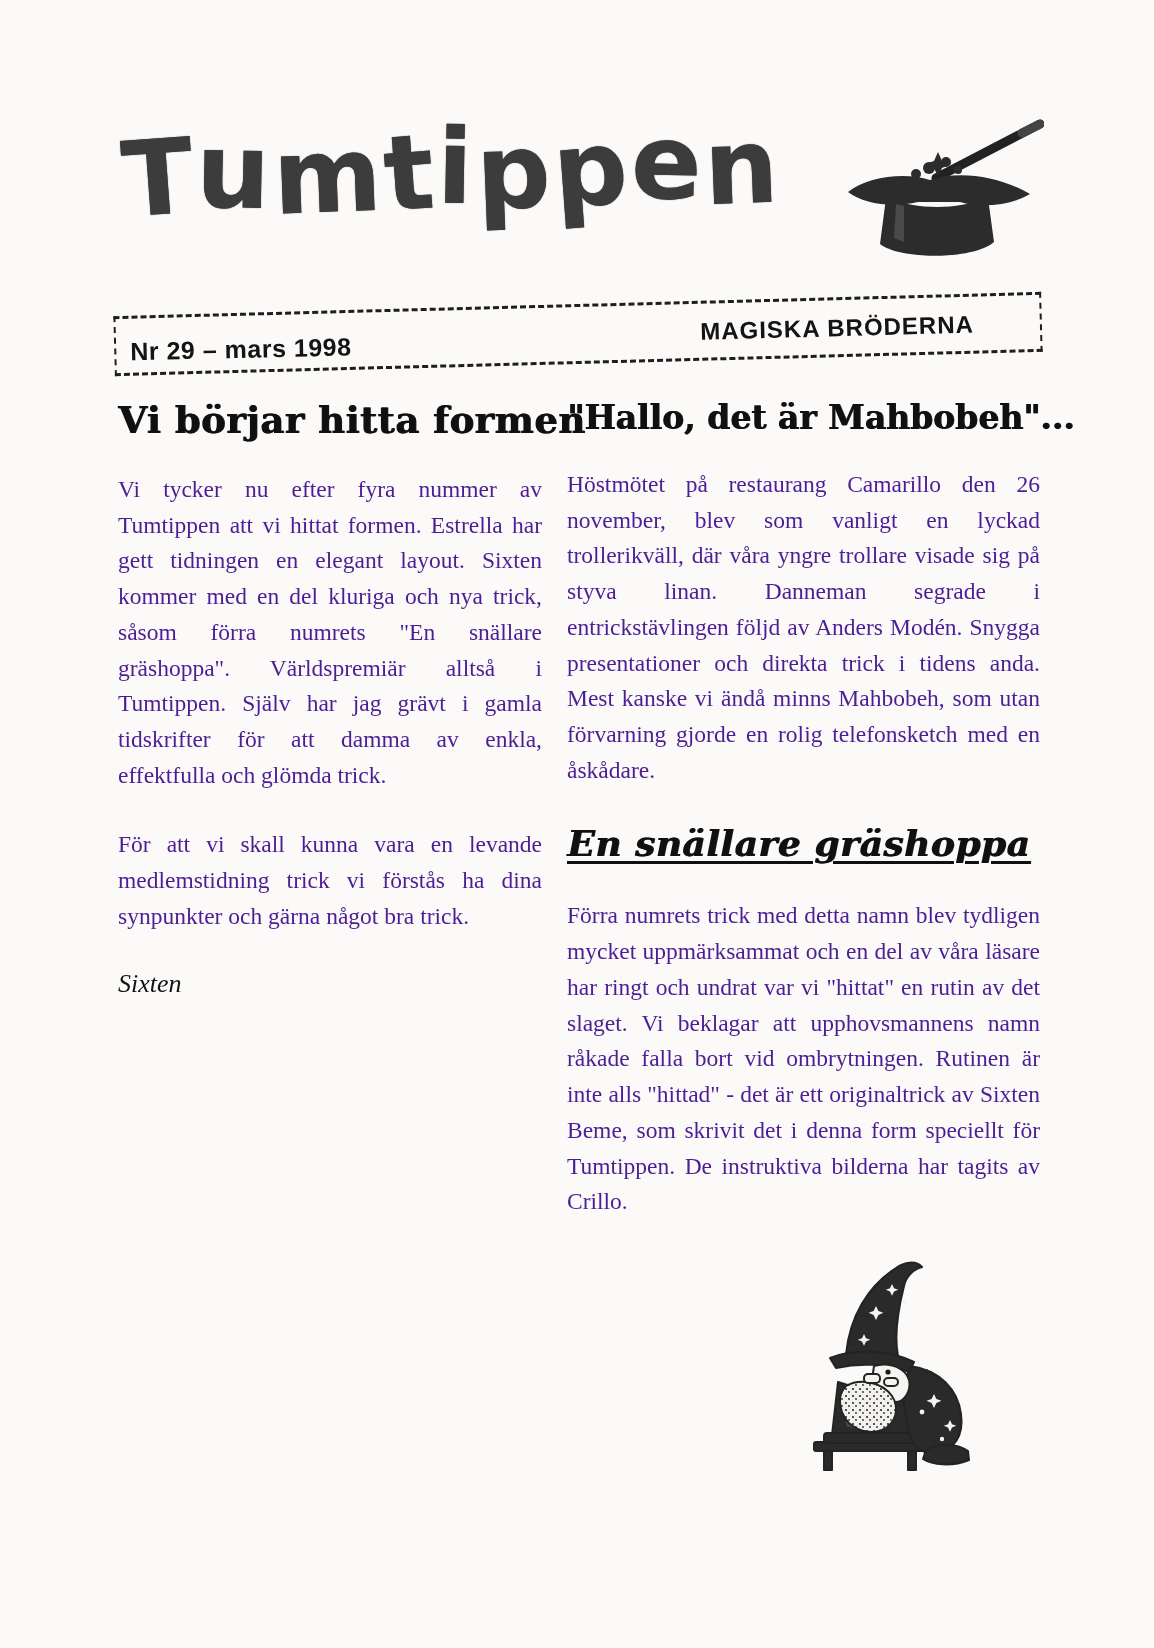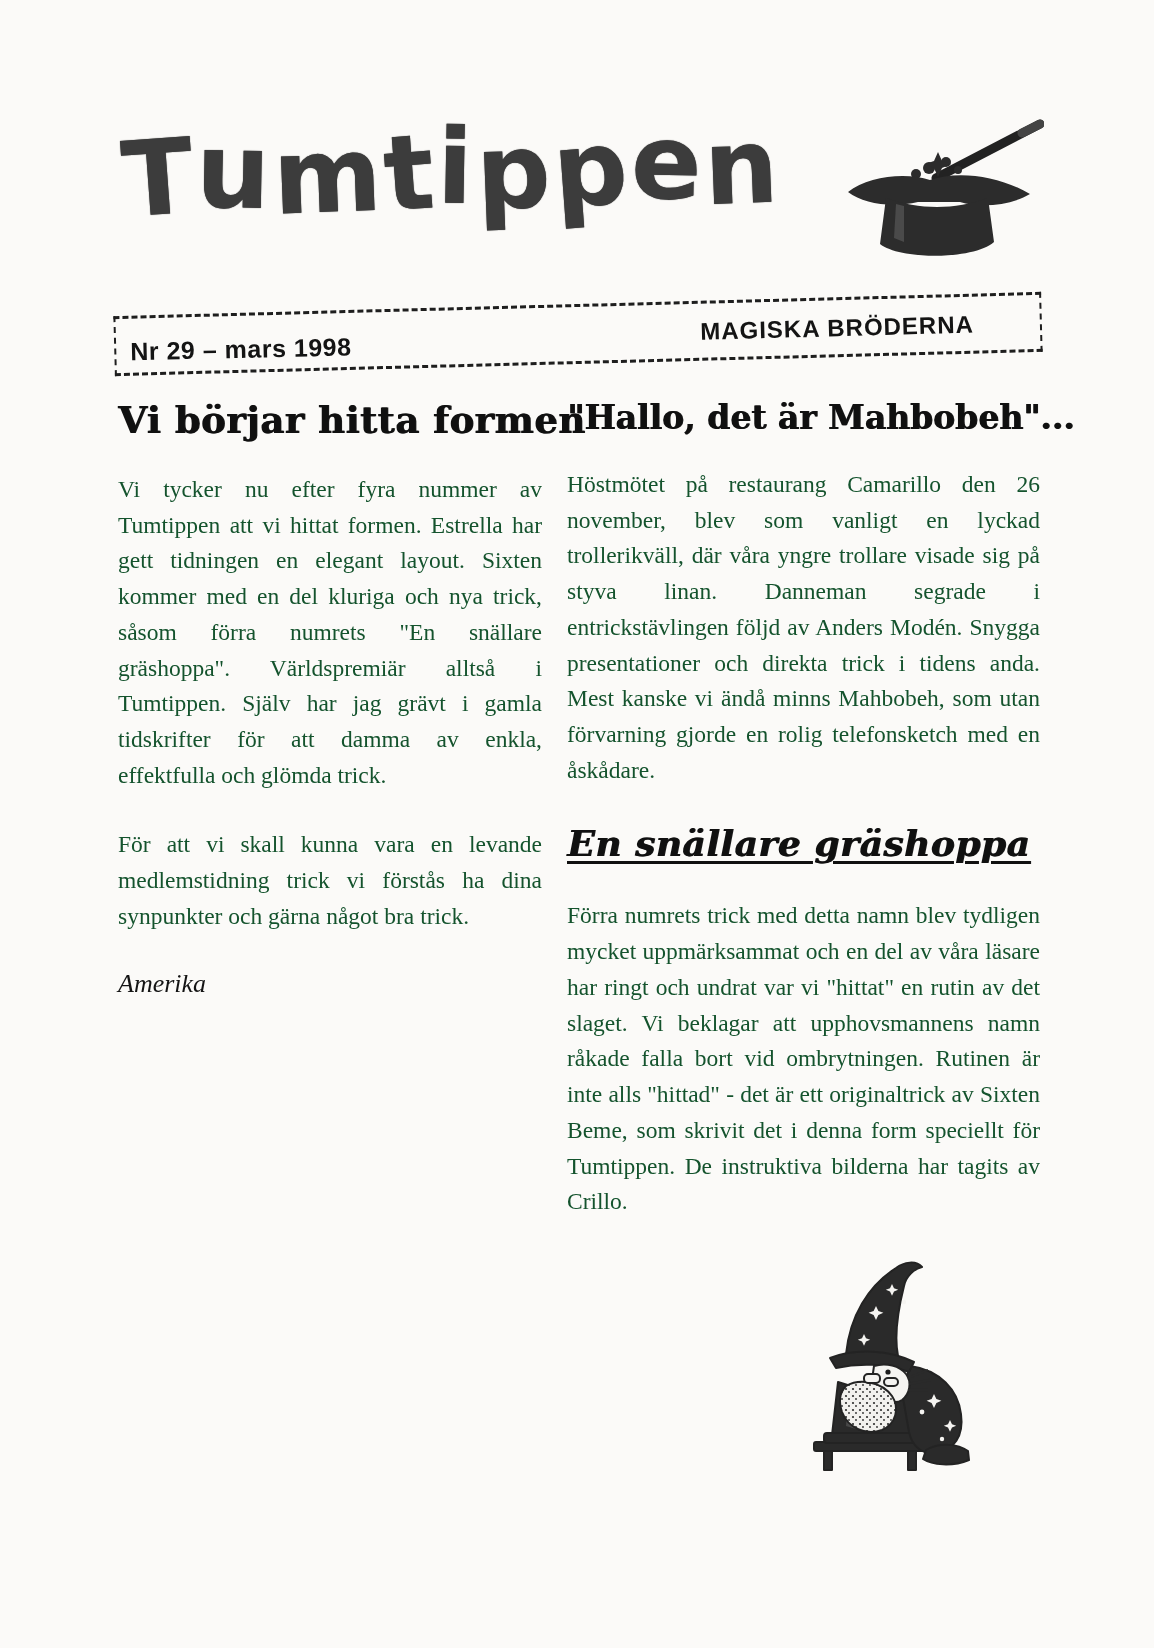--- a/index.html
+++ b/index.html
@@ -72,21 +72,21 @@
     text-decoration:underline;
     text-decoration-thickness:3px;
     text-underline-offset:5px;
     font-style:italic;
   }
   .body-par{
     font-size:23.5px;
     line-height:1.52;
     text-align:justify;
     margin:0 0 34px 0;
-    color:#14532d;
+    color:#4c1d95;
   }
   .signature{
     font-style:italic;
     font-size:26px;
     margin-top:26px;
   }
   .wizard-wrap{
     display:flex;justify-content:flex-end;
     padding-right:66px;
     margin-top:2px;
@@ -126,21 +126,21 @@
     <div class="issue-label">Nr 29 –  mars 1998</div>
     <div class="org-label">MAGISKA BRÖDERNA</div>
   </div>
 
   <div class="columns">
 
     <div class="col-left">
       <h2 class="headline headline-left">Vi börjar hitta formen</h2>
       <p class="body-par">Vi tycker nu efter fyra nummer av Tumtippen att vi hittat formen. Estrella har gett tidningen en elegant layout. Sixten kommer med en del kluriga och nya trick, såsom förra numrets "En snällare gräshoppa". Världspremiär alltså i Tumtippen. Själv har jag grävt i gamla tidskrifter för att damma av enkla, effektfulla och glömda trick.</p>
       <p class="body-par">För att vi skall kunna vara en levande medlemstidning trick vi förstås ha dina synpunkter och gärna något bra trick.</p>
-      <div class="signature">Amerika</div>
+      <div class="signature">Sixten</div>
     </div>
 
     <div class="col-right">
       <h2 class="headline headline-right">"Hallo, det är Mahbobeh"...</h2>
       <p class="body-par">Höstmötet på restaurang Camarillo den 26 november, blev som vanligt en lyckad trollerikväll, där våra yngre trollare visade sig på styva linan. Danneman segrade i entrickstävlingen följd av Anders Modén. Snygga presentationer och direkta trick i tidens anda. Mest kanske vi ändå minns Mahbobeh, som utan förvarning gjorde en rolig telefonsketch med en åskådare.</p>
 
       <h2 class="headline headline-sub">En snällare gräshoppa</h2>
       <p class="body-par">Förra numrets trick med detta namn blev tydligen mycket uppmärksammat och en del av våra läsare har ringt och undrat var vi "hittat" en rutin av det slaget. Vi beklagar att upphovsmannens namn råkade falla bort vid ombrytningen. Rutinen är inte alls "hittad" - det är ett originaltrick av Sixten Beme, som skrivit det i denna form speciellt för Tumtippen. De instruktiva bilderna har tagits av Crillo.</p>
 
       <div class="wizard-wrap">

